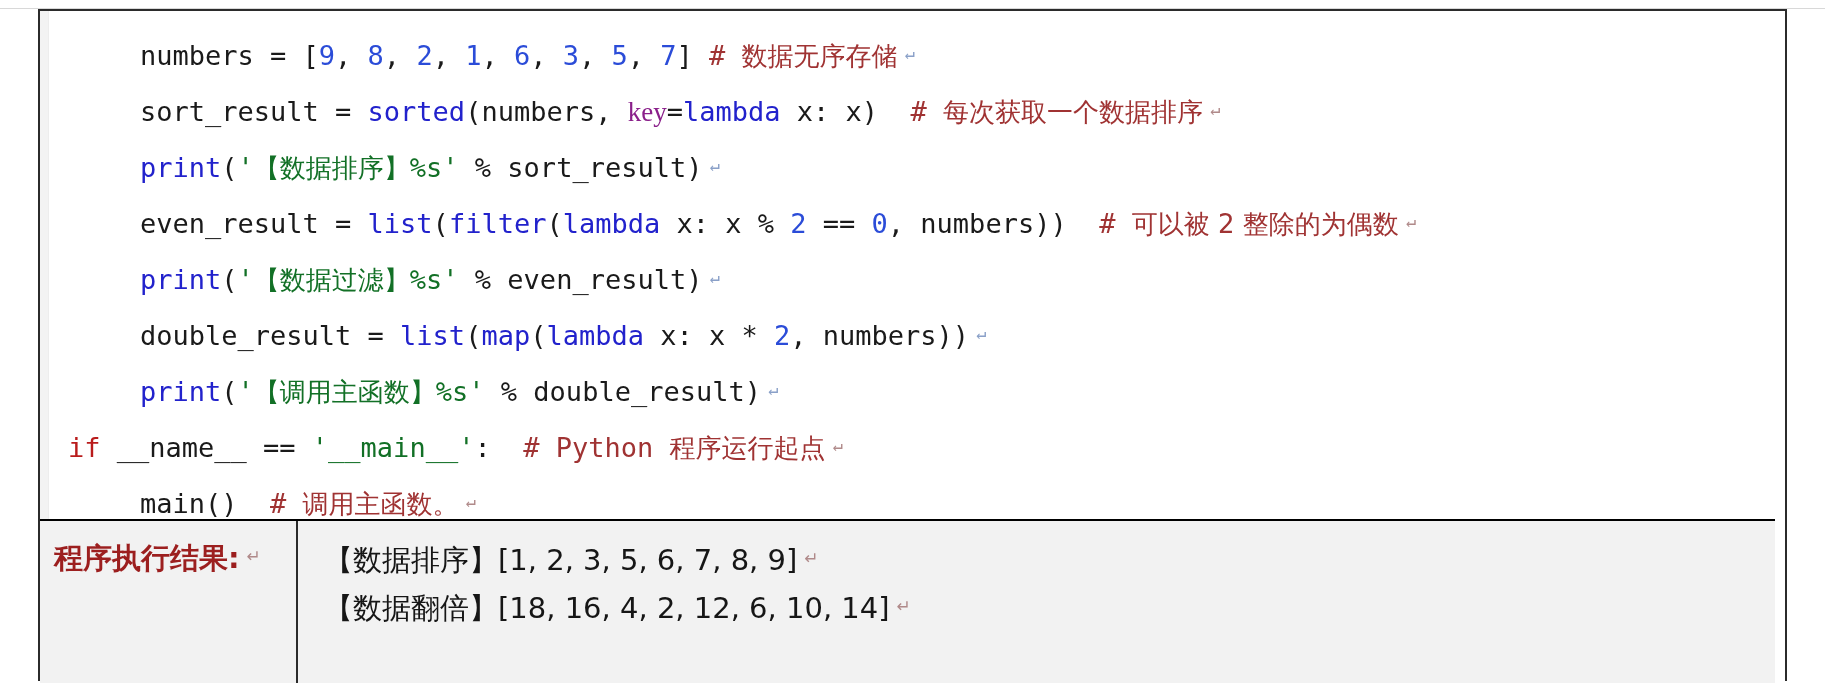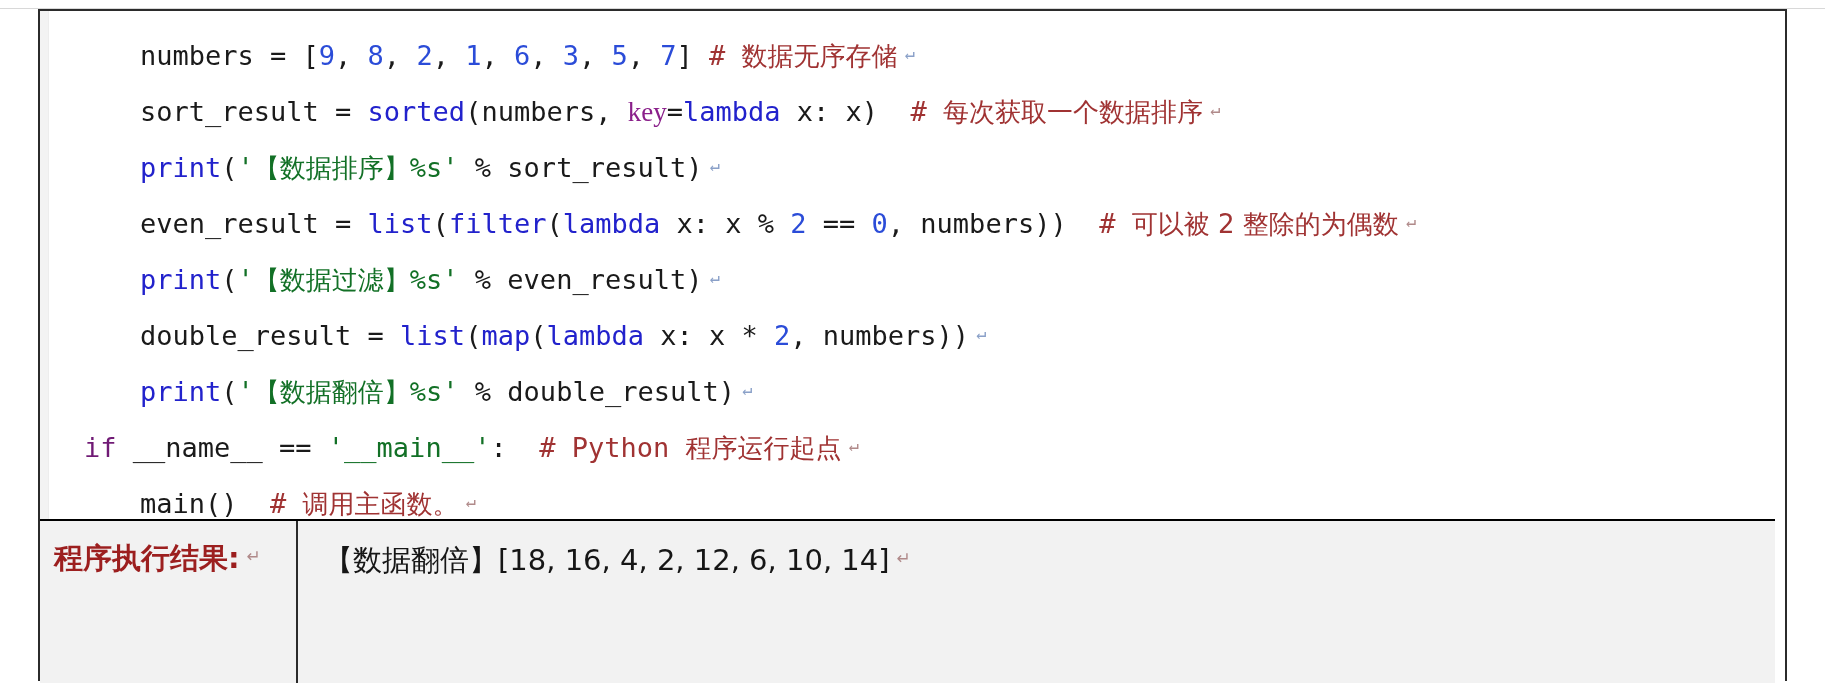--- a/index.html
+++ b/index.html
@@ -78,21 +78,21 @@
     white-space: pre;
     letter-spacing: 0px;
     padding-left: 18px;
     box-sizing: border-box;
   }
 
   
   .tk-plain   { color: #1a1a1a; }
   .tk-num     { color: #2b4cd8; }
   .tk-builtin { color: #2222cc; }
-  .tk-kw      { color: #701a75; margin-left: 16px; }
+  .tk-kw      { color: #b91c1c; }
   .tk-kwarg   { color: #8a1f8a; font-family: Liberation Serif, serif; }
   .tk-str     { color: #127026; }
   .tk-comment { color: #a03333; }
 
   
   .pilcrow {
     color: #8aa0c8;
     font-size: 17px;
     vertical-align: 6px;
     padding-left: 7px;
@@ -165,29 +165,30 @@
     <div id="gutter-stripe"></div>
 
     <div id="code-area">
 
     <div class="code-line" style="padding-left: 90px;"><span class="tk-plain">numbers = [</span><span class="tk-num">9</span><span class="tk-plain">, </span><span class="tk-num">8</span><span class="tk-plain">, </span><span class="tk-num">2</span><span class="tk-plain">, </span><span class="tk-num">1</span><span class="tk-plain">, </span><span class="tk-num">6</span><span class="tk-plain">, </span><span class="tk-num">3</span><span class="tk-plain">, </span><span class="tk-num">5</span><span class="tk-plain">, </span><span class="tk-num">7</span><span class="tk-plain">] </span><span class="tk-comment"># </span><span class="tk-comment cjk">数据无序存储</span><span class="pilcrow">↵</span></div>
         <div class="code-line" style="padding-left: 90px;"><span class="tk-plain">sort_result = </span><span class="tk-builtin">sorted</span><span class="tk-plain">(numbers, </span><span class="tk-kwarg">key</span><span class="tk-plain">=</span><span class="tk-builtin">lambda</span><span class="tk-plain"> x: x)  </span><span class="tk-comment"># </span><span class="tk-comment cjk">每次获取一个数据排序</span><span class="pilcrow-red">↵</span></div>
         <div class="code-line" style="padding-left: 90px;"><span class="tk-builtin">print</span><span class="tk-plain">(</span><span class="tk-str">'</span><span class="tk-str cjk">【数据排序】</span><span class="tk-str">%s'</span><span class="tk-plain"> % sort_result)</span><span class="pilcrow">↵</span></div>
         <div class="code-line" style="padding-left: 90px;"><span class="tk-plain">even_result = </span><span class="tk-builtin">list</span><span class="tk-plain">(</span><span class="tk-builtin">filter</span><span class="tk-plain">(</span><span class="tk-builtin">lambda</span><span class="tk-plain"> x: x % </span><span class="tk-num">2</span><span class="tk-plain"> == </span><span class="tk-num">0</span><span class="tk-plain">, numbers))  </span><span class="tk-comment"># </span><span class="tk-comment cjk">可以被 2 整除的为偶数</span><span class="pilcrow-red">↵</span></div>
         <div class="code-line" style="padding-left: 90px;"><span class="tk-builtin">print</span><span class="tk-plain">(</span><span class="tk-str">'</span><span class="tk-str cjk">【数据过滤】</span><span class="tk-str">%s'</span><span class="tk-plain"> % even_result)</span><span class="pilcrow">↵</span></div>
         <div class="code-line" style="padding-left: 90px;"><span class="tk-plain">double_result = </span><span class="tk-builtin">list</span><span class="tk-plain">(</span><span class="tk-builtin">map</span><span class="tk-plain">(</span><span class="tk-builtin">lambda</span><span class="tk-plain"> x: x * </span><span class="tk-num">2</span><span class="tk-plain">, numbers))</span><span class="pilcrow">↵</span></div>
-        <div class="code-line" style="padding-left: 90px;"><span class="tk-builtin">print</span><span class="tk-plain">(</span><span class="tk-str">'</span><span class="tk-str cjk">【数据翻倍】</span><span class="tk-str">%s'</span><span class="tk-plain"> % double_result)</span><span class="pilcrow">↵</span></div>
+        <div class="code-line" style="padding-left: 90px;"><span class="tk-builtin">print</span><span class="tk-plain">(</span><span class="tk-str">'</span><span class="tk-str cjk">【调用主函数】</span><span class="tk-str">%s'</span><span class="tk-plain"> % double_result)</span><span class="pilcrow">↵</span></div>
         <div class="code-line" style="padding-left: 18px;"><span class="tk-kw">if</span><span class="tk-plain"> __name__ == </span><span class="tk-str">'__main__'</span><span class="tk-plain">:  </span><span class="tk-comment"># Python </span><span class="tk-comment cjk">程序运行起点</span><span class="pilcrow-red">↵</span></div>
         <div class="code-line" style="padding-left: 90px;"><span class="tk-plain">main()  </span><span class="tk-comment"># </span><span class="tk-comment cjk">调用主函数</span><span class="tk-comment cjk">。</span><span class="pilcrow-red">↵</span></div>
       </div>
 
     <div id="result-table">
       <div id="result-label-cell">
         <span class="label-text">程序执行结果:</span><span class="pilcrow-red">↵</span>
       </div>
       <div id="result-output-cell">
 
+      <div class="out-line"><span class="out-tag">【数据排序】[1, 2, 3, 5, 6, 7, 8, 9]</span><span class="pilcrow-red">↵</span></div>
           <div class="out-line"><span class="out-tag">【数据翻倍】[18, 16, 4, 2, 12, 6, 10, 14]</span><span class="pilcrow-red">↵</span></div>
         </div>
     </div>
 
   </div>
 </div>
 
 </body></html>

